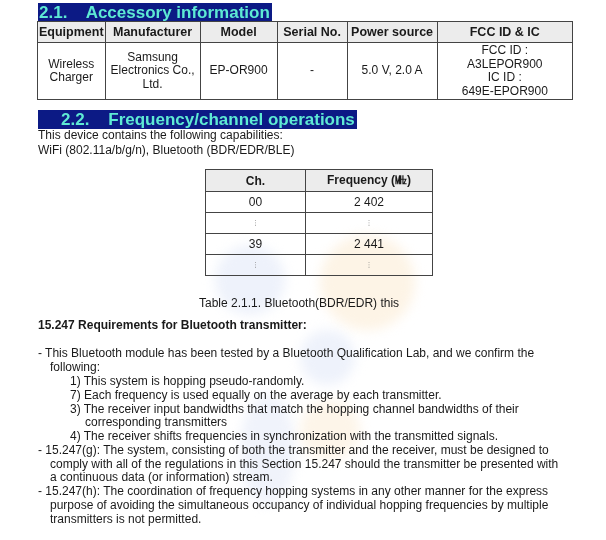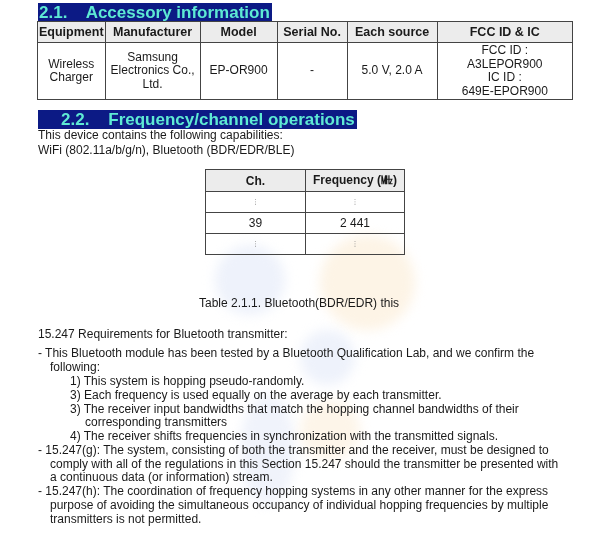--- a/index.html
+++ b/index.html
@@ -21,28 +21,28 @@
   #sec1 { left: 38px; top: 3px; }
   #sec2 { left: 38px; top: 110px; padding-left: 23px; }
   table { border-collapse: collapse; position: absolute; }
   #acc-table { left: 37px; top: 21px; width: 536px; font-size: 12px; }
   #acc-table th, #acc-table td { border: 1px solid #444; text-align: center; }
   #acc-table th { background: #ececec; font-weight: bold; height: 18px; font-size: 12.5px; }
   #acc-table td { height: 53px; line-height: 13.5px; }
   .intro { position: absolute; left: 38px; font-size: 12px; line-height: 14px; }
   #intro1 { top: 128px; }
   #intro2 { top: 143px; }
-  #freq-table { left: 205px; top: 169px; width: 200px; font-size: 12px; }
+  #freq-table { left: 205px; top: 169px; width: 228px; font-size: 12px; }
   #freq-table th, #freq-table td { border: 1px solid #444; text-align: center; }
   #freq-table th { background: #ececec; font-weight: bold; height: 19px; }
   #freq-table td { height: 18px; }
   #freq-table td.dots { font-size: 7px; line-height: 6px; color: #777; }
   .caption { position: absolute; left: 199px; top: 296px; font-size: 12px; }
   .para { position: absolute; left: 38px; font-size: 12px; line-height: 13.6px; }
-  #req-title { top: 328px; }
+  #req-title { top: 319px; font-weight: bold; }
   .b { position: absolute; font-size: 12px; line-height: 13.6px; white-space: nowrap; }
 </style>
 </head>
 <body>
 
 <div class="wm b1"></div>
 <div class="wm o1"></div>
 <div class="wm b2"></div>
 <div class="wm b3"></div>
 <div class="wm o2"></div>
@@ -51,21 +51,21 @@
 
   <div id="sec1" class="sec-title"><span>2.1.</span>    <span>Accessory information</span></div>
 
   <table id="acc-table">
     <tbody>
         <tr>
       <th style="width:62px">Equipment</th>
       <th style="width:92px">Manufacturer</th>
       <th style="width:74px">Model</th>
       <th style="width:67px">Serial No.</th>
-      <th style="width:87px">Each source</th>
+      <th style="width:87px">Power source</th>
       <th>FCC ID &amp; IC</th>
     </tr>
     <tr>
       <td>
         <div>Wireless</div>
         <div>Charger</div>
       </td>
       <td>
         <div>Samsung</div>
         <div>Electronics Co.,</div>
@@ -89,20 +89,24 @@
   <div id="intro1" class="intro">This device contains the following capabilities:</div>
   <div id="intro2" class="intro">WiFi (802.11a/b/g/n), Bluetooth (BDR/EDR/BLE)</div>
 
   <table id="freq-table">
     <tbody>
         <tr>
       <th style="width:97px">Ch.</th>
       <th>Frequency (㎒)</th>
     </tr>
     <tr>
+      <td>00</td>
+      <td>2 402</td>
+    </tr>
+    <tr>
       <td class="dots">⋮</td>
       <td class="dots">⋮</td>
     </tr>
     <tr>
       <td>39</td>
       <td>2 441</td>
     </tr>
     <tr>
       <td class="dots">⋮</td>
       <td class="dots">⋮</td>
@@ -110,21 +114,21 @@
   </tbody>
     </table>
 
   <div class="caption">Table 2.1.1. Bluetooth(BDR/EDR) this</div>
 
   <div id="req-title" class="para">15.247 Requirements for Bluetooth transmitter:</div>
 
   <div class="b" style="left:38px; top:347px;">- This Bluetooth module has been tested by a Bluetooth Qualification Lab, and we confirm the</div>
   <div class="b" style="left:50px; top:361px;">following:</div>
   <div class="b" style="left:70px; top:375px;">1) This system is hopping pseudo-randomly.</div>
-  <div class="b" style="left:70px; top:389px;">3) Each frequency is used equally on the average by each transmitter.</div>
+  <div class="b" style="left:70px; top:389px;">7) Each frequency is used equally on the average by each transmitter.</div>
   <div class="b" style="left:70px; top:403px;">3) The receiver input bandwidths that match the hopping channel bandwidths of their</div>
   <div class="b" style="left:85px; top:416px;">corresponding transmitters</div>
   <div class="b" style="left:70px; top:430px;">4) The receiver shifts frequencies in synchronization with the transmitted signals.</div>
 
   <div class="b" style="left:38px; top:444px;">- 15.247(g): The system, consisting of both the transmitter and the receiver, must be designed to</div>
   <div class="b" style="left:50px; top:458px;">comply with all of the regulations in this Section 15.247 should the transmitter be presented with</div>
   <div class="b" style="left:50px; top:471px;">a continuous data (or information) stream.</div>
 
   <div class="b" style="left:38px; top:485px;">- 15.247(h): The coordination of frequency hopping systems in any other manner for the express</div>
   <div class="b" style="left:50px; top:499px;">purpose of avoiding the simultaneous occupancy of individual hopping frequencies by multiple</div>

